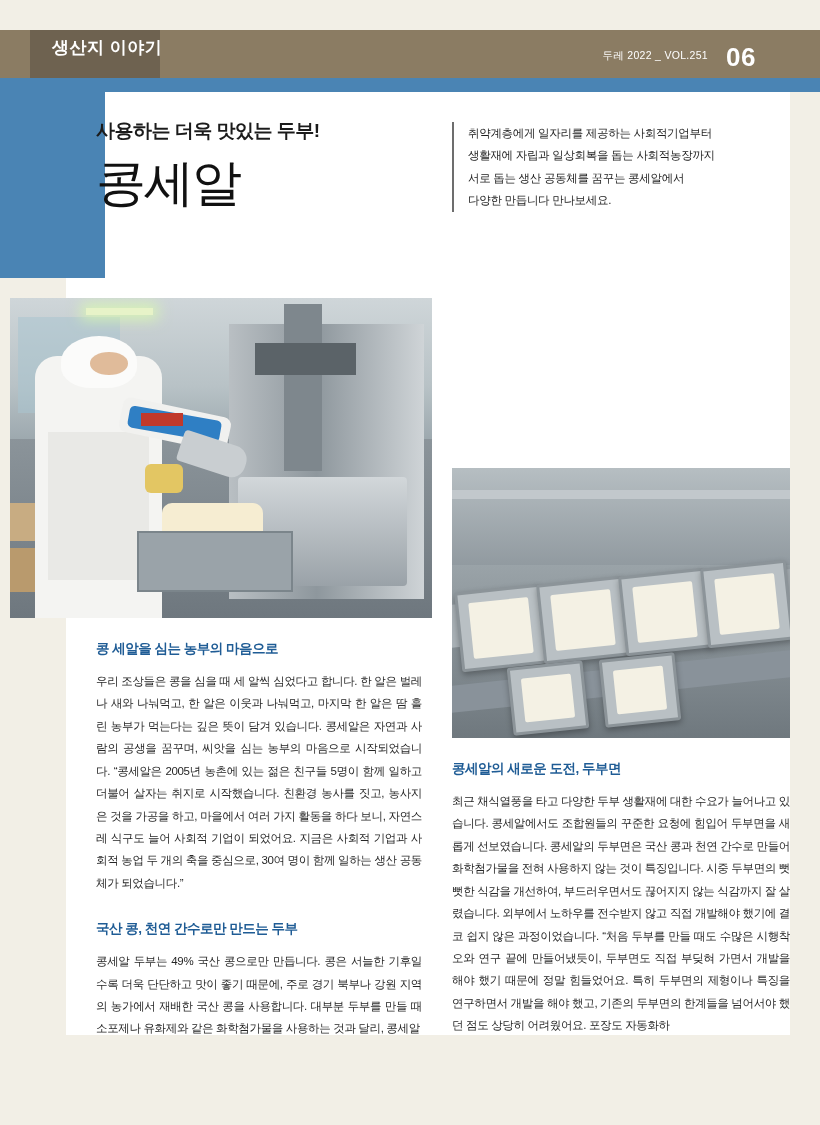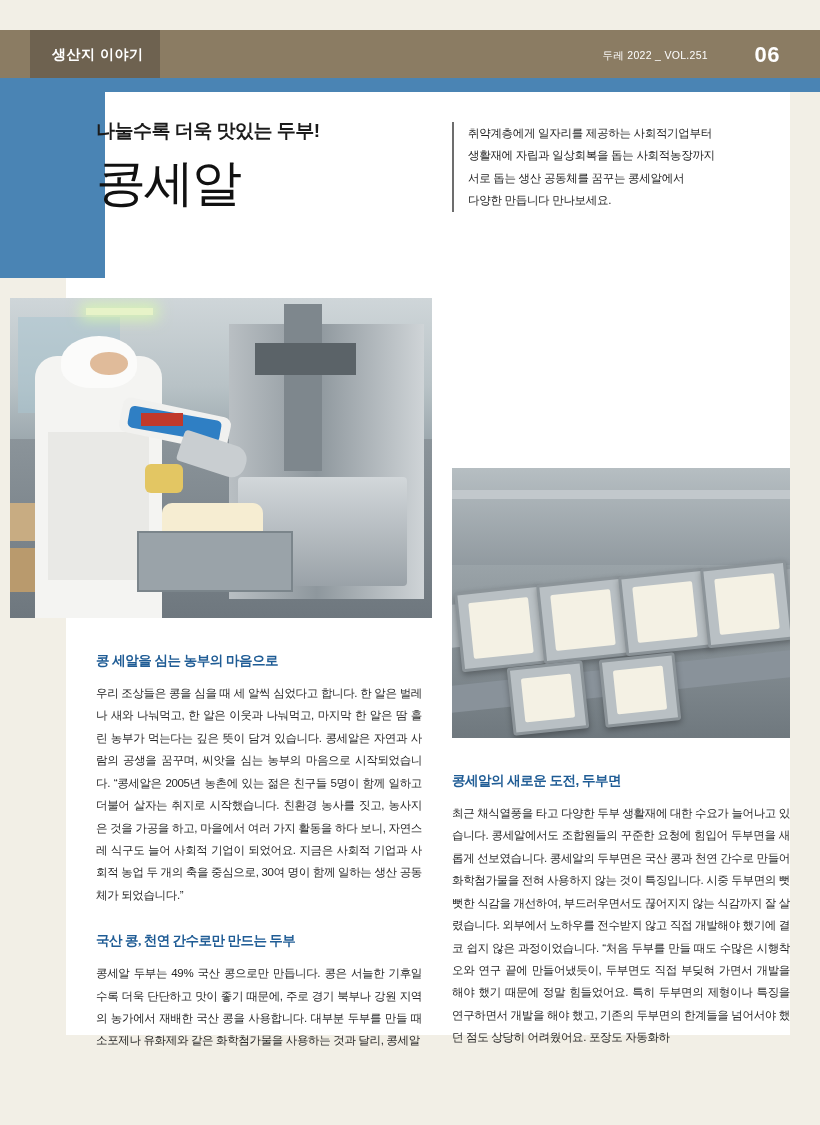--- a/index.html
+++ b/index.html
@@ -43,40 +43,40 @@
     position: absolute;
     left: 30px;
     top: 30px;
     width: 130px;
     height: 48px;
     background: #6e6250;
   }
   .header-section-label {
     position: absolute;
     left: 52px;
-    top: 46px;
+    top: 36px;
     color: #ffffff;
-    font-size: 14px;
+    font-size: 17px;
     font-weight: bold;
     letter-spacing: 0.5px;
   }
   .header-issue {
     position: absolute;
     right: 112px;
     top: 49px;
     color: #ffffff;
     font-size: 10.5px;
     letter-spacing: 0.3px;
   }
   .header-page-number {
     position: absolute;
-    right: 40px;
+    right: 64px;
     top: 42px;
     color: #ffffff;
-    font-size: 22px;
+    font-size: 26px;
     font-weight: bold;
     letter-spacing: 0.5px;
   }
 
   
   .blue-column {
     position: absolute;
     left: 0;
     top: 78px;
     width: 105px;
@@ -292,51 +292,51 @@
     position: absolute;
     left: 452px;
     top: 756px;
     width: 338px;
   }
   .sec-head {
     font-size: 13.5px;
     font-weight: bold;
     color: #1f5c95;
     letter-spacing: -0.5px;
-    margin: 16px 0 12px 0;
+    margin: 4px 0 12px 0;
   }
   .body-p {
     font-size: 11.5px;
     color: #262626;
     line-height: 1.95;
     letter-spacing: -0.35px;
     margin: 0 0 18px 0;
     text-align: justify;
   }
   .body-p:last-child { margin-bottom: 0; }
-  .gap-head { margin-top: 26px; font-family: Liberation Serif, serif; }
+  .gap-head { margin-top: 26px; }
 </style>
 </head>
 <body>
 
 <div class="page">
 
   <div class="page-inner-white"></div>
 
   <div class="header-band"></div>
   <div class="header-left-tab"></div>
   <div class="header-section-label">생산지 이야기</div>
   <div class="header-issue">두레 2022 _ VOL.251</div>
   <div class="header-page-number">06</div>
 
   <div class="blue-column-strip"></div>
   <div class="blue-column"></div>
 
   <div class="title-block">
-    <div class="title-sub">나눌수록 더욱 맛있는 두부!</div>
+    <div class="title-sub">사용하는 더욱 맛있는 두부!</div>
     <div class="title-main">콩세알</div>
   </div>
 
   <div class="intro-block">
     <div class="intro-line">취약계층에게 일자리를 제공하는 사회적기업부터</div>
     <div class="intro-line">생활재에 자립과 일상회복을 돕는 사회적농장까지</div>
     <div class="intro-line">서로 돕는 생산 공동체를 꿈꾸는 콩세알에서</div>
     <div class="intro-line">다양한 만듭니다 만나보세요.</div>
   </div>
 

